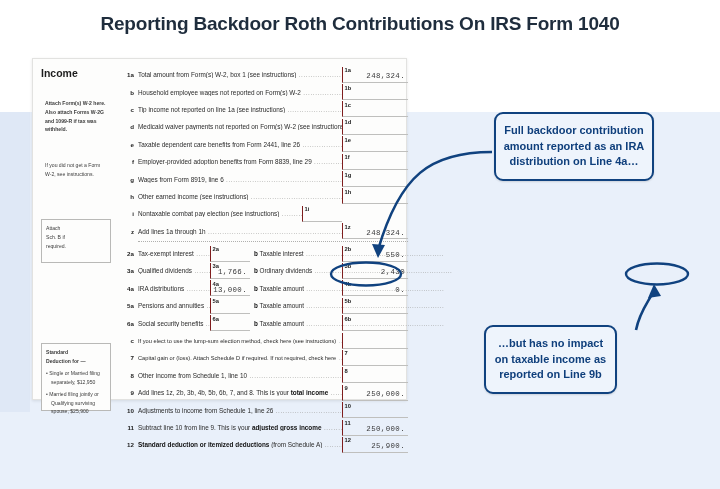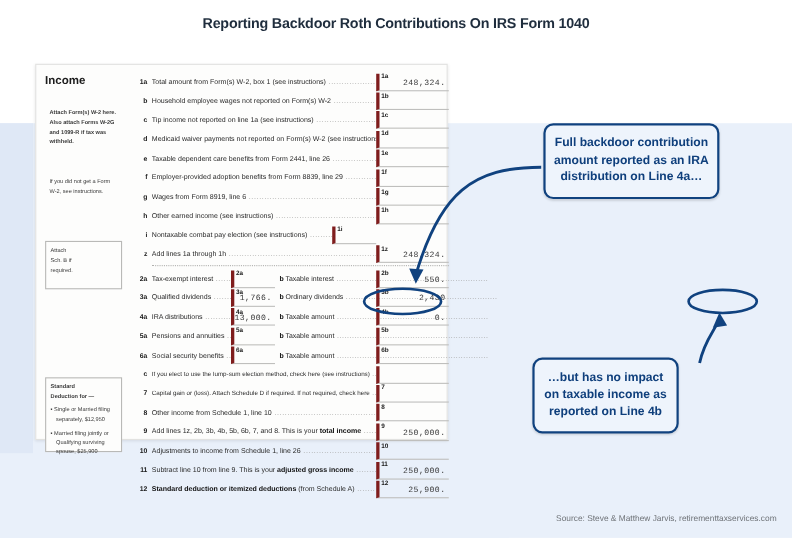--- a/index.html
+++ b/index.html
@@ -22,21 +22,21 @@
   }
   .bg-panel2 {
     position: absolute;
     left: 0; top: 112px; width: 30px; height: 300px;
     background: #dfe8f6;
   }
   .page-title {
     position: absolute;
     left: 0; top: 13px; width: 720px;
     text-align: center;
-    font-size: 13px;
+    font-size: 19px;
     font-weight: bold;
     color: #1f2d3d;
     letter-spacing: -0.2px;
   }
   
   .sheet {
     position: absolute;
     left: 32px; top: 58px;
     width: 375px; height: 342px;
     background: #fdfdfc;
@@ -97,21 +97,21 @@
   }
   .rtext .lead {
     color: #9a9a98; letter-spacing: 0.6px;
   }
   .rtext b { font-weight: bold; color: #111; }
   .rtext.small { font-size: 5.7px; }
   
   .cellbox {
     flex: none;
     width: 66px; height: 16px;
-    border-left: 3px solid #7f1d1d;
+    border-left: 1px solid #7f1d1d;
     border-bottom: 1px solid #bfbfbd;
     position: relative;
     background: transparent;
   }
   .cellbox .lbl {
     position: absolute; left: 1.5px; top: 0.5px;
     font-size: 5.8px; font-weight: bold; color: #1b1b1b;
   }
   .cellbox .amt {
     position: absolute; right: 3px; bottom: 1.5px;
@@ -387,16 +387,15 @@
 
     <ellipse cx="657" cy="274" rx="31" ry="10.5" fill="none" stroke="#10427f" stroke-width="2.4"></ellipse>
 
     <path d="M636,330 C640,310 650,300 654,290" fill="none" stroke="#10427f" stroke-width="2.6"></path>
     <path d="M654,284 L648,298 L661,296 Z" fill="#10427f"></path>
 
     <path d="M604,340 C596,355 586,362 578,366" fill="none" stroke="#10427f" stroke-width="2.4"></path>
   </svg>
 
   <div class="callout" id="callout-1">Full backdoor contribution amount reported as an IRA distribution on Line 4a…</div>
-  <div class="callout" id="callout-2">…but has no impact on taxable income as reported on Line 4b</div>
-
-  <div class="footer-src">Source: Steve &amp; Matthew Jarvis, retirementtaxservices.com</div>
+  <div class="callout" id="callout-2">…but has no impact on taxable income as reported on Line 9b</div>
+
 </div>
 
 </body></html>

